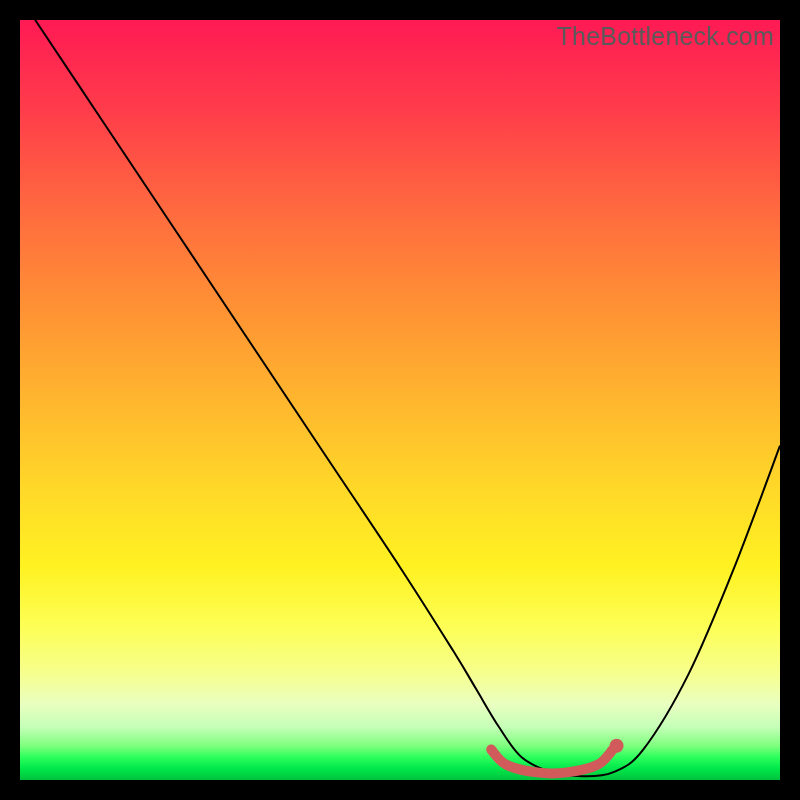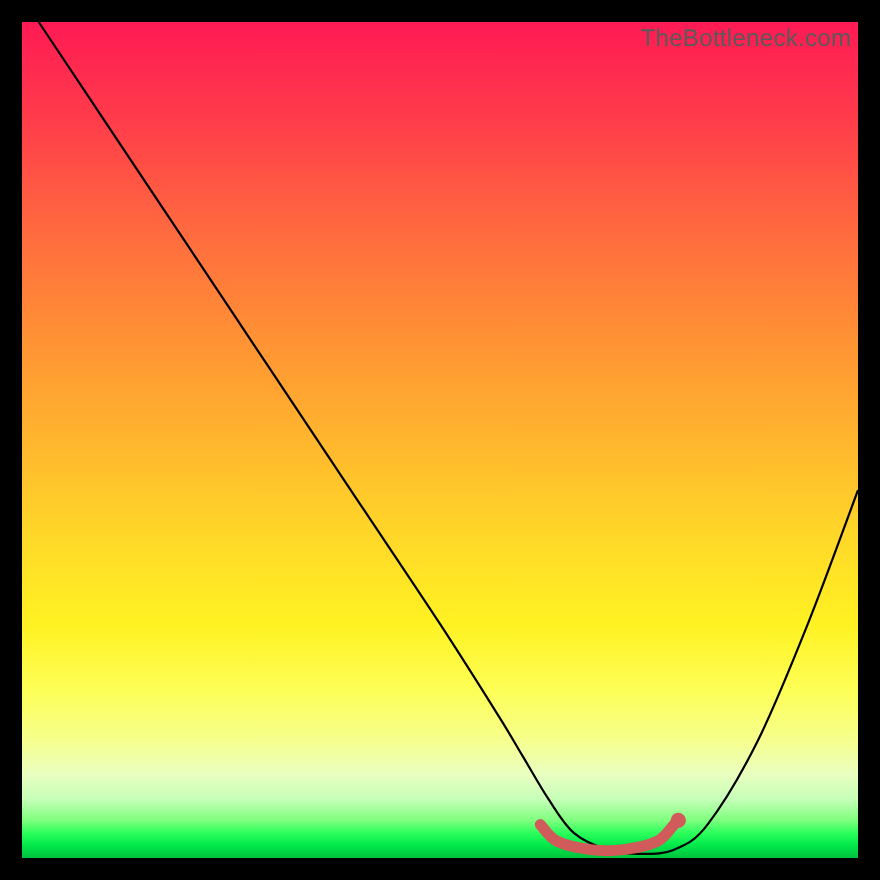--- a/index.html
+++ b/index.html
@@ -42,21 +42,21 @@
       #2cff5c 97%,
       #00e84a 98.5%,
       #00c23c 100%
     );
   }
   .watermark {
     position: absolute;
     top: 2px;
     right: 6px;
     color: #5a5a5a;
-    font-size: 22px;
+    font-size: 25px;
     font-weight: 500;
     letter-spacing: 0.2px;
     user-select: none;
   }
   svg.curve {
     position: absolute;
     left: 0;
     top: 0;
     width: 760px;
     height: 760px;

